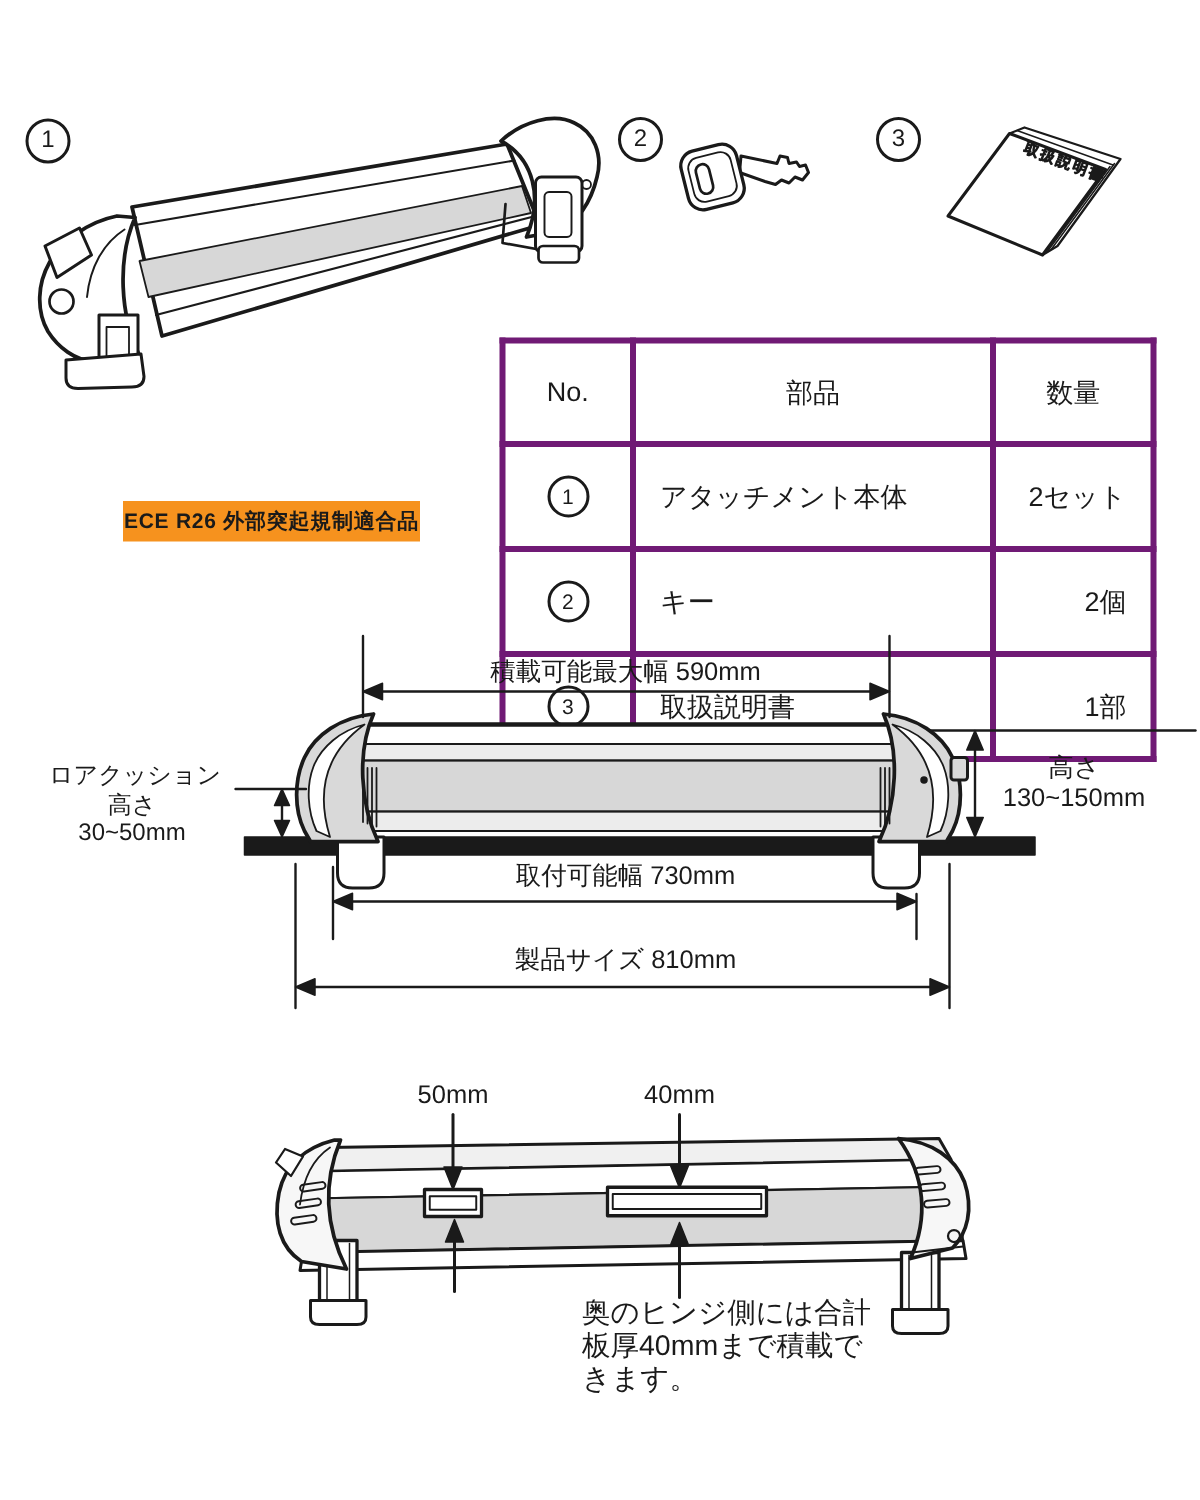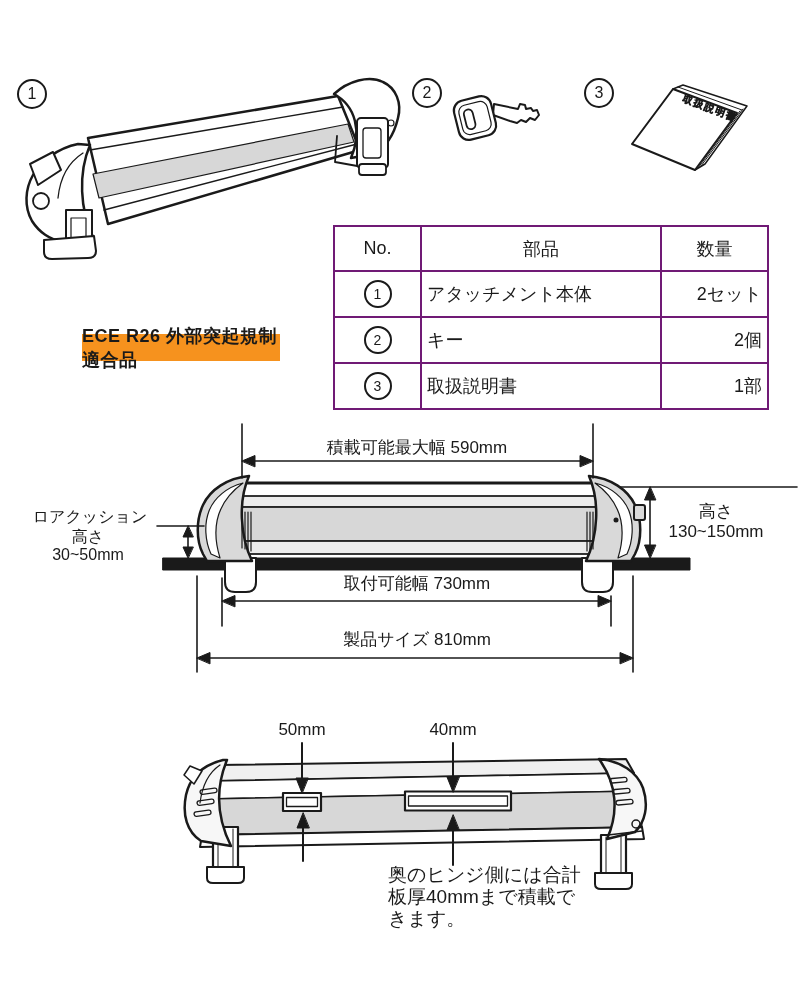--- a/index.html
+++ b/index.html
@@ -3,31 +3,31 @@
 <meta charset="utf-8">
 <style>
   html,body{margin:0;padding:0;background:#fff;}
   body{font-family:"Liberation Sans","DejaVu Sans",sans-serif;color:#1a1a1a;}
   .page{position:relative;width:800px;height:1000px;background:#fff;overflow:hidden;}
   .abs{position:absolute;}
   svg{overflow:visible;display:block;}
   .circle-num{position:absolute;width:26px;height:26px;border:2px solid #1a1a1a;border-radius:50%;
     display:flex;align-items:center;justify-content:center;font-size:16px;background:#fff;}
   .parts-table{position:absolute;left:333px;top:225px;border-collapse:collapse;table-layout:fixed;background:#fff;}
-  .parts-table th,.parts-table td{border:2px solid #701a75;font-size:18px;font-weight:normal;
-    padding:5px;vertical-align:middle;color:#1a1a1a;}
+  .parts-table th,.parts-table td{border:4px solid #701a75;font-size:18px;font-weight:normal;
+    padding:16px;vertical-align:middle;color:#1a1a1a;}
   .parts-table th{height:33px;text-align:center;}
   .parts-table td{height:34px;}
   .td-no{text-align:center;}
   .td-part{text-align:left;padding-left:30px;border-radius:12px;}
   .td-qty{text-align:right;}
   .tbl-circle{display:inline-flex;width:24px;height:24px;border:2px solid #1a1a1a;border-radius:50%;
     align-items:center;justify-content:center;font-size:14px;line-height:1;}
   .badge{position:absolute;left:82px;top:334px;width:198px;height:27px;background:#f6921e;
-    display:flex;align-items:center;justify-content:center;font-size:18px;font-weight:bold;
+    display:flex;align-items:center;justify-content:center;font-size:14px;font-weight:bold;
     color:#1a1a1a;letter-spacing:0.5px;}
   text{fill:#1a1a1a;font-family:"Liberation Sans","DejaVu Sans",sans-serif;}
   .t17{font-size:17px;}
   .t16{font-size:16px;}
   .t19{font-size:19px;}
   .mid{text-anchor:middle;}
   .cover-title{font-size:10px;letter-spacing:1.5px;}
 </style>
 </head>
 <body>

